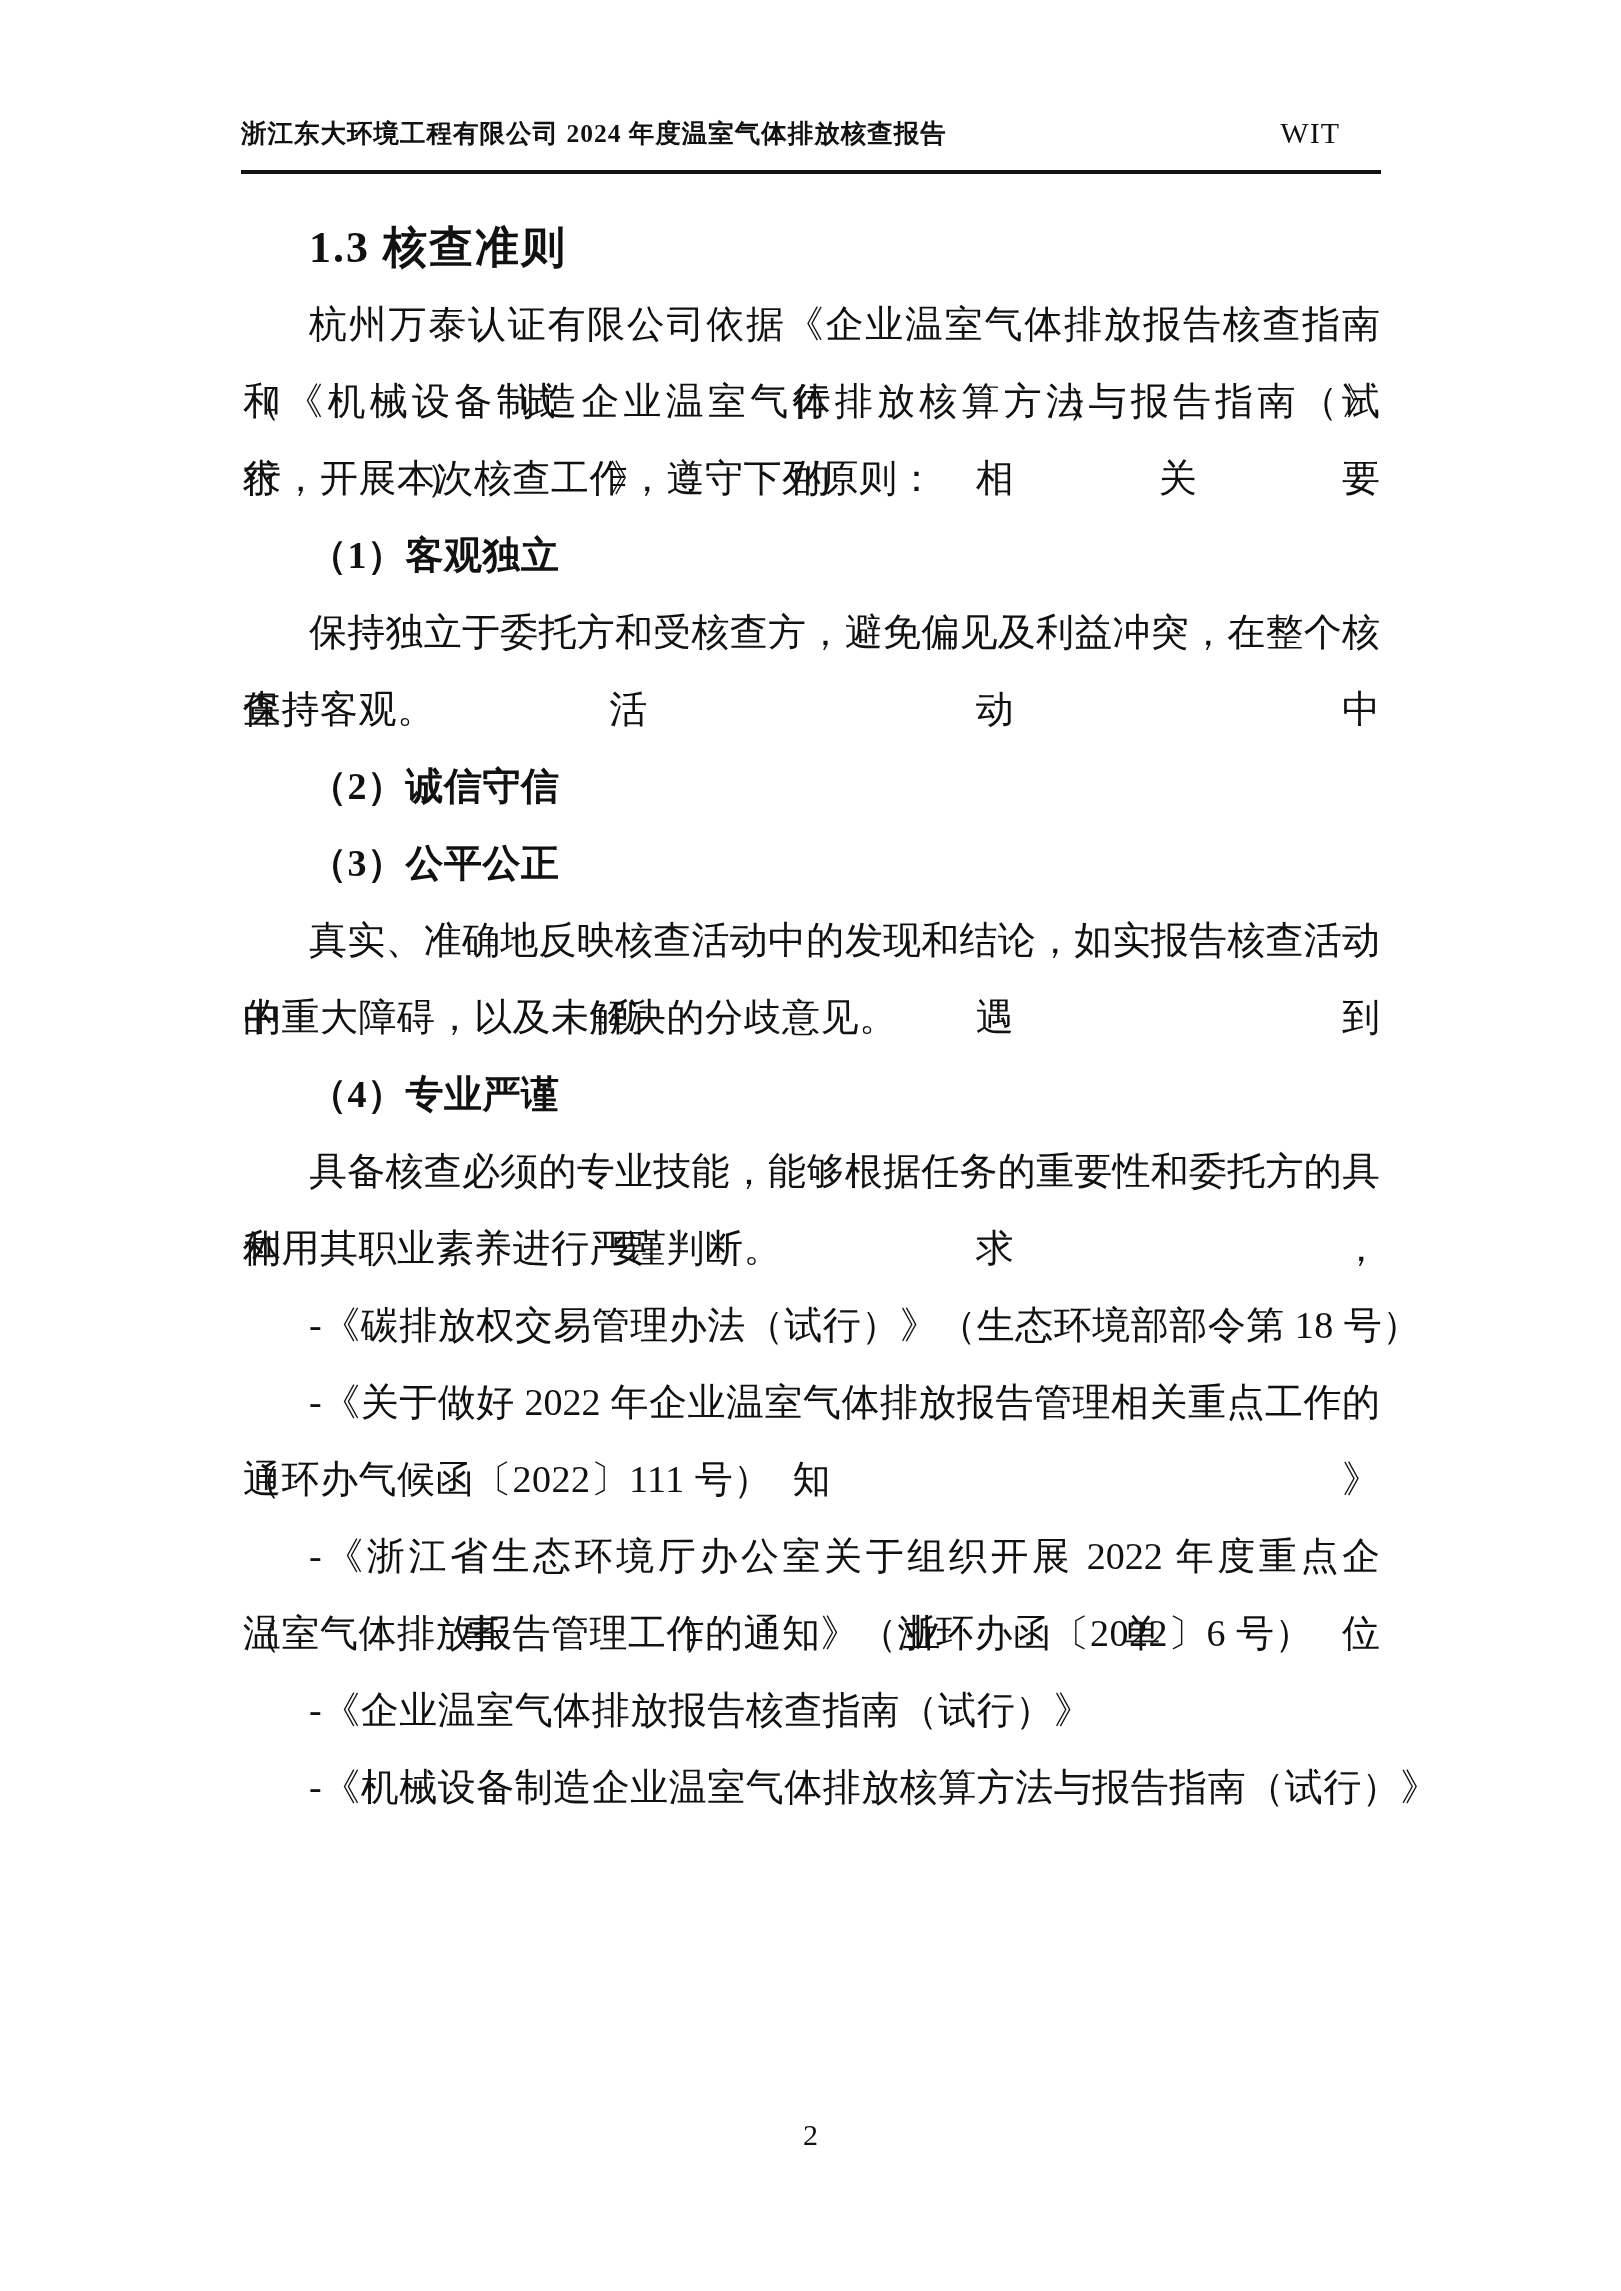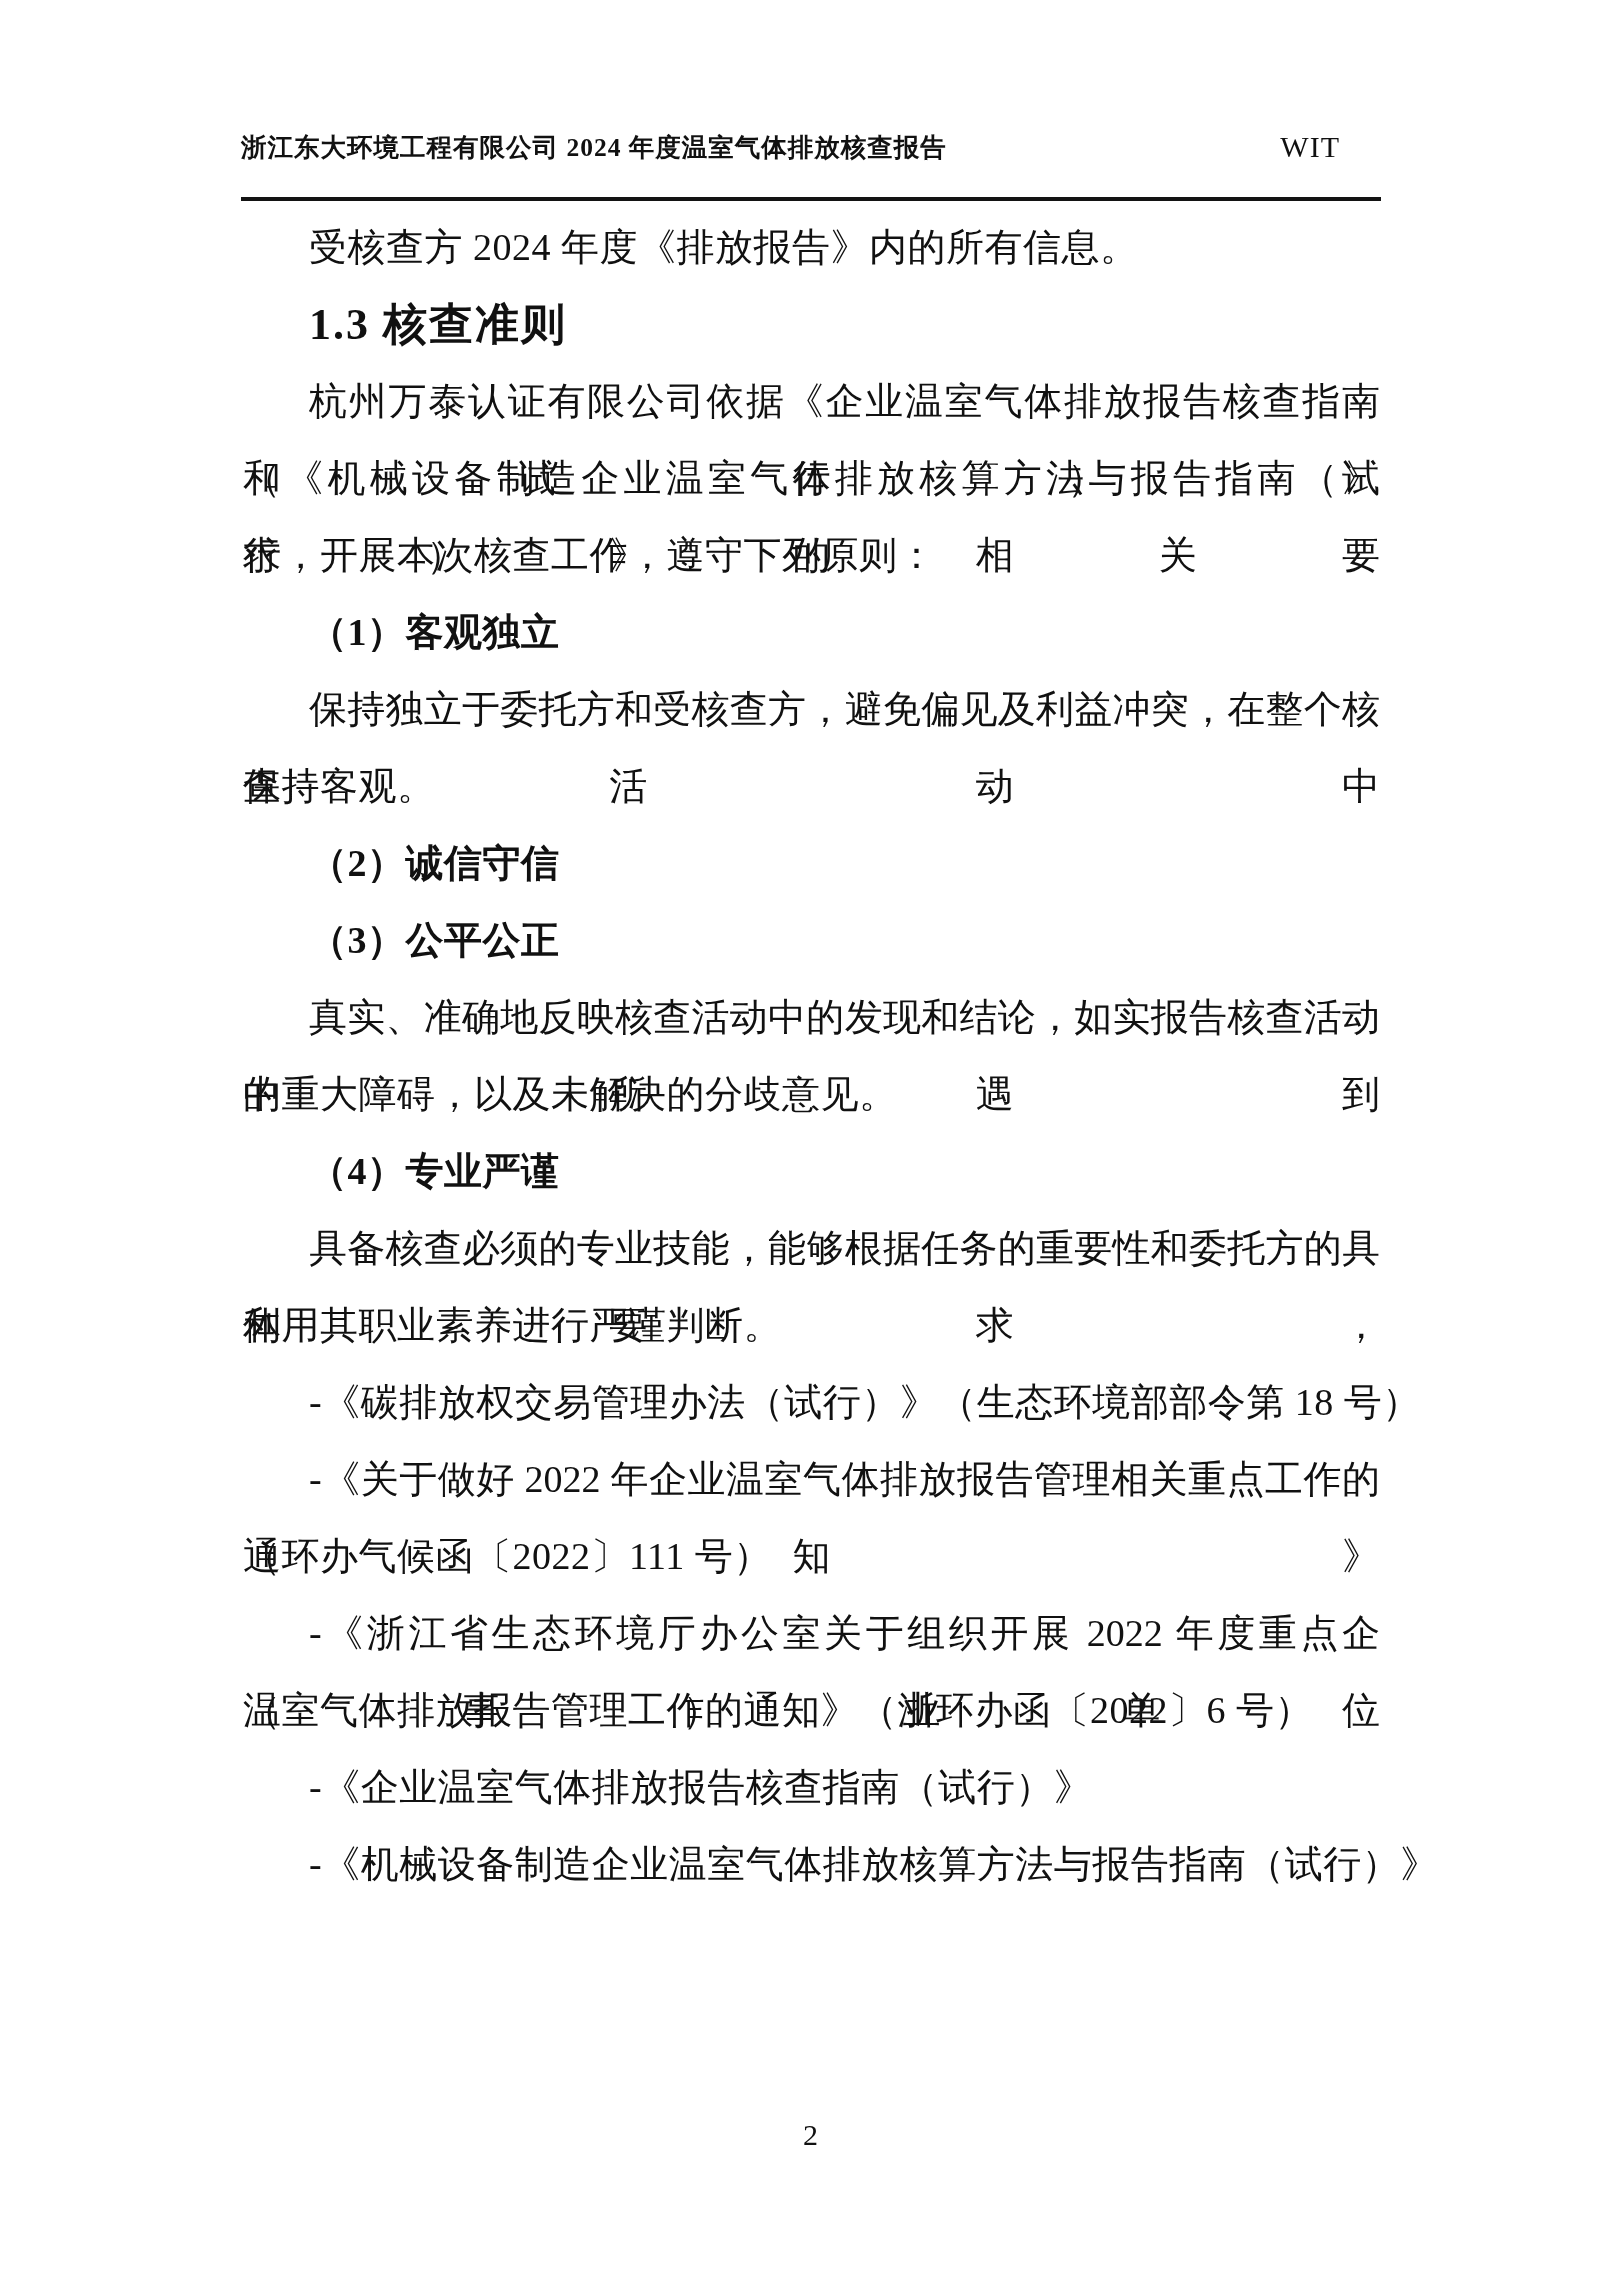--- a/index.html
+++ b/index.html
@@ -9,23 +9,23 @@
     height:2292px;
     background:#ffffff;
     font-family:"Liberation Serif","DejaVu Serif",serif;
     color:#111111;
     overflow:hidden;
   }
   
   .header{
     position:absolute;
     left:241px;
-    top:132px;
+    top:118px;
     width:1140px;
-    padding-bottom:35px;
+    padding-bottom:22px;
     border-bottom:4.9px solid #131313;
     display:flex;
     justify-content:space-between;
     align-items:flex-end;
   }
   .header-title{
     font-size:25.5px;
     font-weight:bold;
     line-height:29px;
     letter-spacing:1px;
@@ -80,21 +80,20 @@
 <body>
 
 <div class="page">
 
   <div class="header">
     <span class="header-title">浙江东大环境工程有限公司 2024 年度温室气体排放核查报告</span>
     <span class="header-brand">WIT</span>
   </div>
 
   <div class="content">
-    <div class="line indent">受核查方 2024 年度《排放报告》内的所有信息。</div>
     <div class="line indent heading">1.3 核查准则</div>
     <div class="line indent fill">杭州万泰认证有限公司依据《企业温室气体排放报告核查指南（试行）》</div>
     <div class="line fill">和《机械设备制造企业温室气体排放核算方法与报告指南（试行）》的相关要</div>
     <div class="line">求，开展本次核查工作，遵守下列原则：</div>
     <div class="line indent bold">（1）客观独立</div>
     <div class="line indent fill">保持独立于委托方和受核查方，避免偏见及利益冲突，在整个核查活动中</div>
     <div class="line">保持客观。</div>
     <div class="line indent bold">（2）诚信守信</div>
     <div class="line indent bold">（3）公平公正</div>
     <div class="line indent fill">真实、准确地反映核查活动中的发现和结论，如实报告核查活动中所遇到</div>

